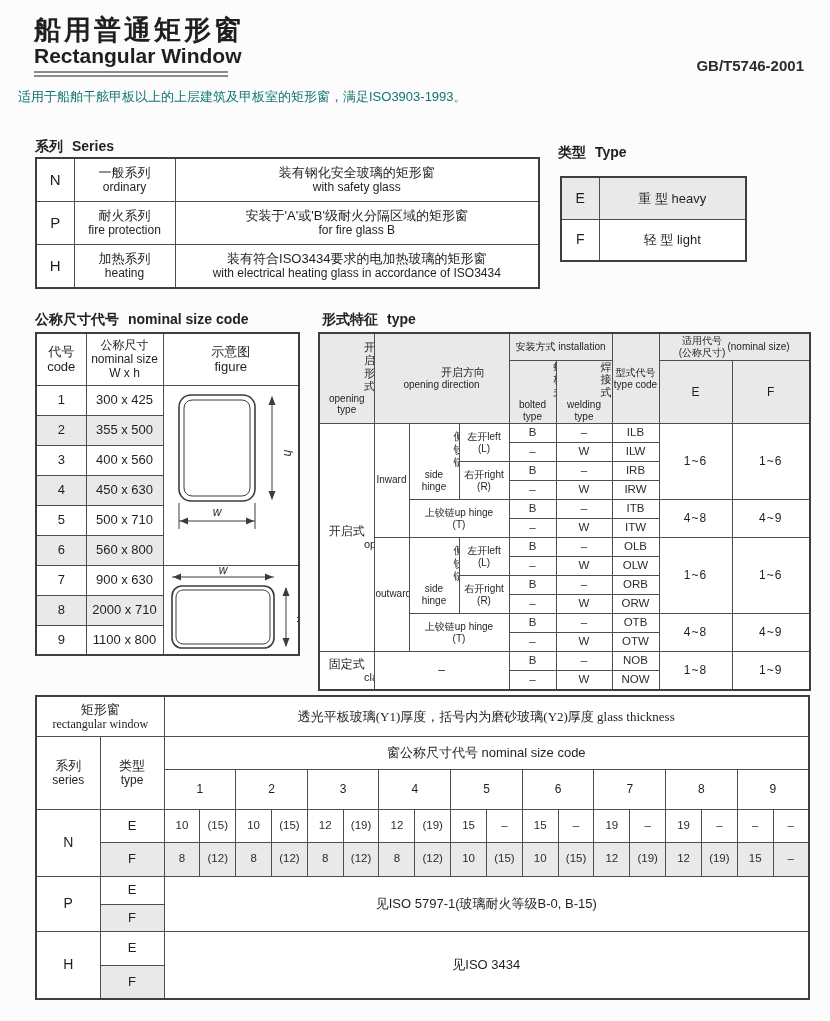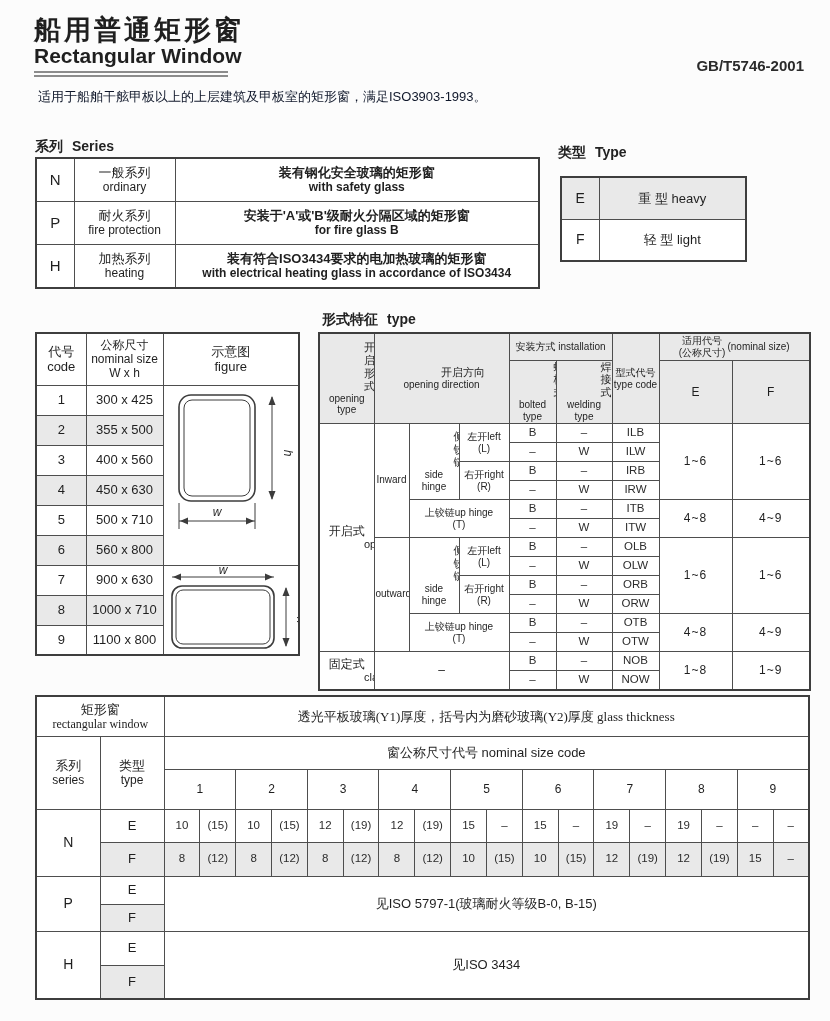--- a/index.html
+++ b/index.html
@@ -4,29 +4,29 @@
 <style>
   html,body{margin:0;padding:0;background:#ffffff;}
   .page{position:relative;width:830px;height:1021px;background:#fcfcfc;
         font-family:"Liberation Sans","DejaVu Sans",sans-serif;color:#1f1f1f;overflow:hidden;}
   .abs{position:absolute;}
   .title-zh{left:34px;top:12px;font-size:27px;font-weight:bold;letter-spacing:3px;}
   .title-en{left:34px;top:44px;font-size:21px;font-weight:bold;}
   .dbl-rule{left:34px;top:71px;width:194px;}
   .dbl-rule .bar{height:2px;background:#8c8c8c;margin-bottom:2px;}
   .standard{right:26px;top:57px;font-size:15px;font-weight:600;color:#2b2b2b;}
-  .intro-zh{left:38px;top:88px;font-size:13px;color:#0f172a;}
+  .intro-zh{left:18px;top:88px;font-size:13px;color:#0f766e;}
   .intro-en{left:34px;top:107px;font-size:13px;color:#3a3a3a;}
   .sec-label{position:absolute;font-size:14px;font-weight:bold;color:#222;}
   .sec-label .en{margin-left:9px;}
   .tbl{position:absolute;border-collapse:collapse;table-layout:fixed;background:#fff;border:2px solid #3e3e3e;}
   .tbl td{border:1px solid #4e4e4e;text-align:center;vertical-align:middle;padding:0 1px;line-height:1.18;overflow:hidden;}
   .shade{background:#e9e9e9;}
   .pre{white-space:pre-line;}
-  .left{text-align:left;padding-left:9px;font-weight:bold;} .fs15{font-size:15px;} .fs14{font-size:14px;}
+  .left{text-align:left;padding-left:9px;} .fs15{font-size:15px;} .fs14{font-size:14px;}
   .fs13{font-size:13px;} .fs12{font-size:12px;} .fs11{font-size:11px;padding-left:43px;}
   .fs10{font-size:10px;}
   .sub{font-size:11.5px;color:#2c2c2c;}
   .rng{font-size:12px;letter-spacing:1px;}
   .note{font-size:13px;}
   .gap-top{display:block;margin-top:14px;}
   svg{display:block;margin:0 auto;}
   .dim-label{font-size:12px;font-style:italic;fill:#2c2c2c;}
 </style>
 </head>
@@ -102,20 +102,23 @@
         <td class="fs14 shade">E</td>
         <td class="fs13 shade">重  型  heavy</td>
       </tr>
       <tr style="height:42px;">
         <td class="fs14">F</td>
         <td class="fs13">轻  型  light</td>
       </tr>
     </tbody>
   </table>
 
+  <div class="sec-label" style="left:35px;top:311px;">
+    <span>公称尺寸代号</span><span class="en">nominal size code</span>
+  </div>
   <table class="tbl" style="left:35px;top:332px;width:265px;">
     <colgroup>
         <col style="width:50px;">
         <col style="width:77px;">
         <col>
       </colgroup>
     <tbody>
       <tr style="height:52px;">
         <td class="pre fs13">代号
 code</td>
@@ -178,21 +181,21 @@
             <rect x="11" y="24" width="94" height="54" rx="7" fill="none" stroke="#3c3c3c" stroke-width="1"></rect>
             <line x1="121" y1="22" x2="121" y2="80" stroke="#3c3c3c" stroke-width="1"></line>
             <polygon points="117.5,30 121,21 124.5,30" fill="#3c3c3c"></polygon>
             <polygon points="117.5,72 121,81 124.5,72" fill="#3c3c3c"></polygon>
             <text class="dim-label" transform="translate(132,54) rotate(90)" text-anchor="middle">h</text>
           </svg>
         </td>
       </tr>
       <tr style="height:30px;">
         <td class="fs13 shade">8</td>
-        <td class="fs13 shade">1000 x 710</td>
+        <td class="fs13 shade">2000 x 710</td>
       </tr>
       <tr style="height:30px;">
         <td class="fs13">9</td>
         <td class="fs13">1100 x 800</td>
       </tr>
     </tbody>
   </table>
 
   <div class="sec-label" style="left:322px;top:311px;">
     <span>形式特征</span><span class="en">type</span>

